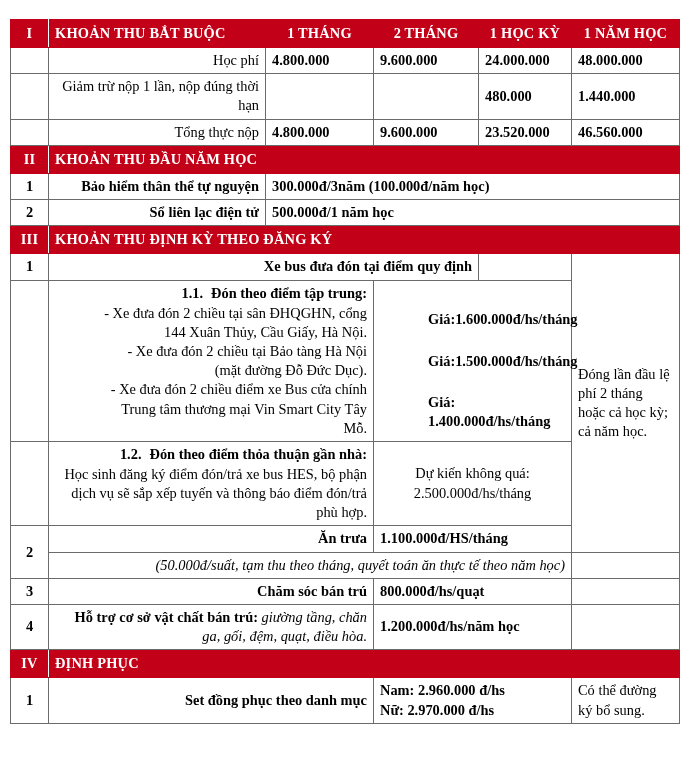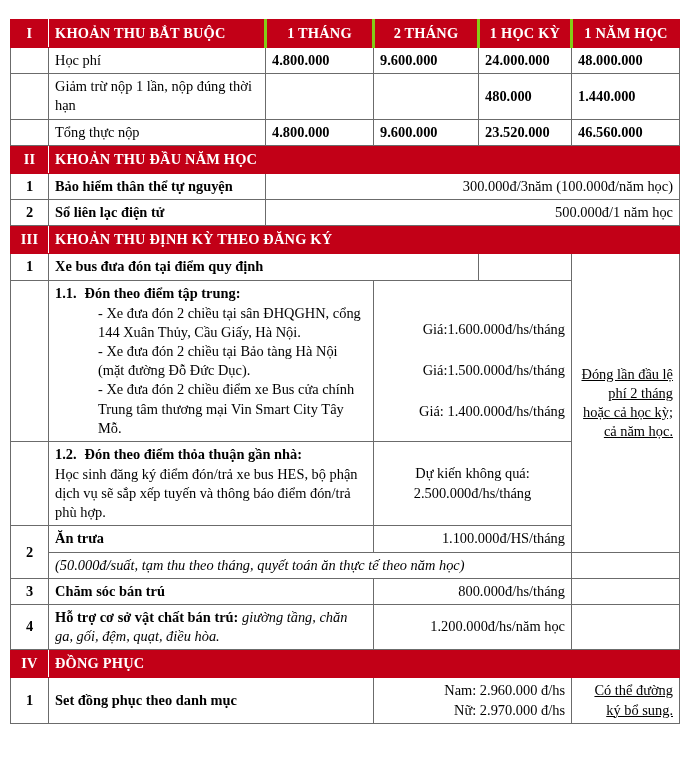--- a/index.html
+++ b/index.html
@@ -48,72 +48,71 @@
   }
   tr.section-head td.numcell {
     text-align: center;
     border-right: 1px solid #ffffff;
   }
   tr.section-head td.headcell {
     text-align: left;
   }
   tr.section-head td.colhead {
     text-align: center;
-    border-left: 3px solid #84cc16;
+    border-left: 1px solid #84cc16;
     border-right: 1px solid #c20017;
   }
   
   td.numcell {
     text-align: center;
     font-weight: bold;
     font-size: 14.4px;
   }
   td.label {
-    text-align: left;
+    text-align: right;
   }
   td.label.b { font-weight: bold; }
   td.money {
     text-align: left;
     font-weight: bold;
   }
   td.val {
-    text-align: right;
-    font-weight: normal;
+    text-align: left;
+    font-weight: bold;
   }
   td.val-c {
     text-align: center;
     font-weight: normal;
     vertical-align: middle;
   }
   td.note-italic {
     font-style: italic;
-    text-align: left;
+    text-align: right;
     margin-top: 18px;
   }
   td.right-note {
-    text-align: right;
+    text-align: left;
     vertical-align: middle;
     font-weight: normal;
     font-size: 13.6px;
     line-height: 1.35;
-    text-decoration: underline;
   }
   td.top {
     vertical-align: top;
     padding-top: 7px;
   }
   .sub-head {
     font-weight: bold;
     display: block;
     margin-bottom: 1px;
   }
   .sub-head .num { margin-right: 8px; }
   .bus-lines { display: block; margin-left: 43px; }
   .bus-lines span { display: block; }
-  .price-stack { display: block; line-height: 1.33; }
+  .price-stack { display: block; line-height: 1.33; margin-left: 48px; }
   .price-stack span { display: block; }
   .gap-1 { height: 20px; }
   .gap-2 { height: 22px; }
   .bold-it-mix b { font-weight: bold; margin-top: 16px; }
   .bold-it-mix i { font-style: italic; font-weight: normal; }
   .two-line span { display: block; }
 </style>
 </head>
 <body>
 
@@ -235,34 +234,34 @@
       <td class="label b" colspan="2">Ăn trưa</td>
       <td class="val" colspan="2">1.100.000đ/HS/tháng</td>
     </tr>
     <tr>
       <td class="note-italic" colspan="4">(50.000đ/suất, tạm thu theo tháng, quyết toán ăn thực tế theo năm học)</td>
     </tr>
 
     <tr>
       <td class="numcell">3</td>
       <td class="label b" colspan="2">Chăm sóc bán trú</td>
-      <td class="val" colspan="2">800.000đ/hs/tháng</td>
+      <td class="val" colspan="2">800.000đ/hs/quạt</td>
       <td></td>
     </tr>
 
     <tr>
       <td class="numcell">4</td>
       <td class="label bold-it-mix" colspan="2"><b>Hỗ trợ cơ sở vật chất bán trú:</b><i> giường tầng, chăn ga, gối, đệm, quạt, điều hòa.</i></td>
       <td class="val" colspan="2">1.200.000đ/hs/năm học</td>
       <td></td>
     </tr>
 
     <tr class="section-head">
       <td class="numcell">IV</td>
-      <td class="headcell" colspan="5">ĐỒNG PHỤC</td>
+      <td class="headcell" colspan="5">ĐỊNH PHỤC</td>
     </tr>
 
     <tr>
       <td class="numcell">1</td>
       <td class="label b" colspan="2">Set đồng phục theo danh mục</td>
       <td class="val" colspan="2">
         <span class="two-line">
           <span>Nam: 2.960.000 đ/hs</span>
           <span>Nữ: 2.970.000 đ/hs</span>
         </span>

